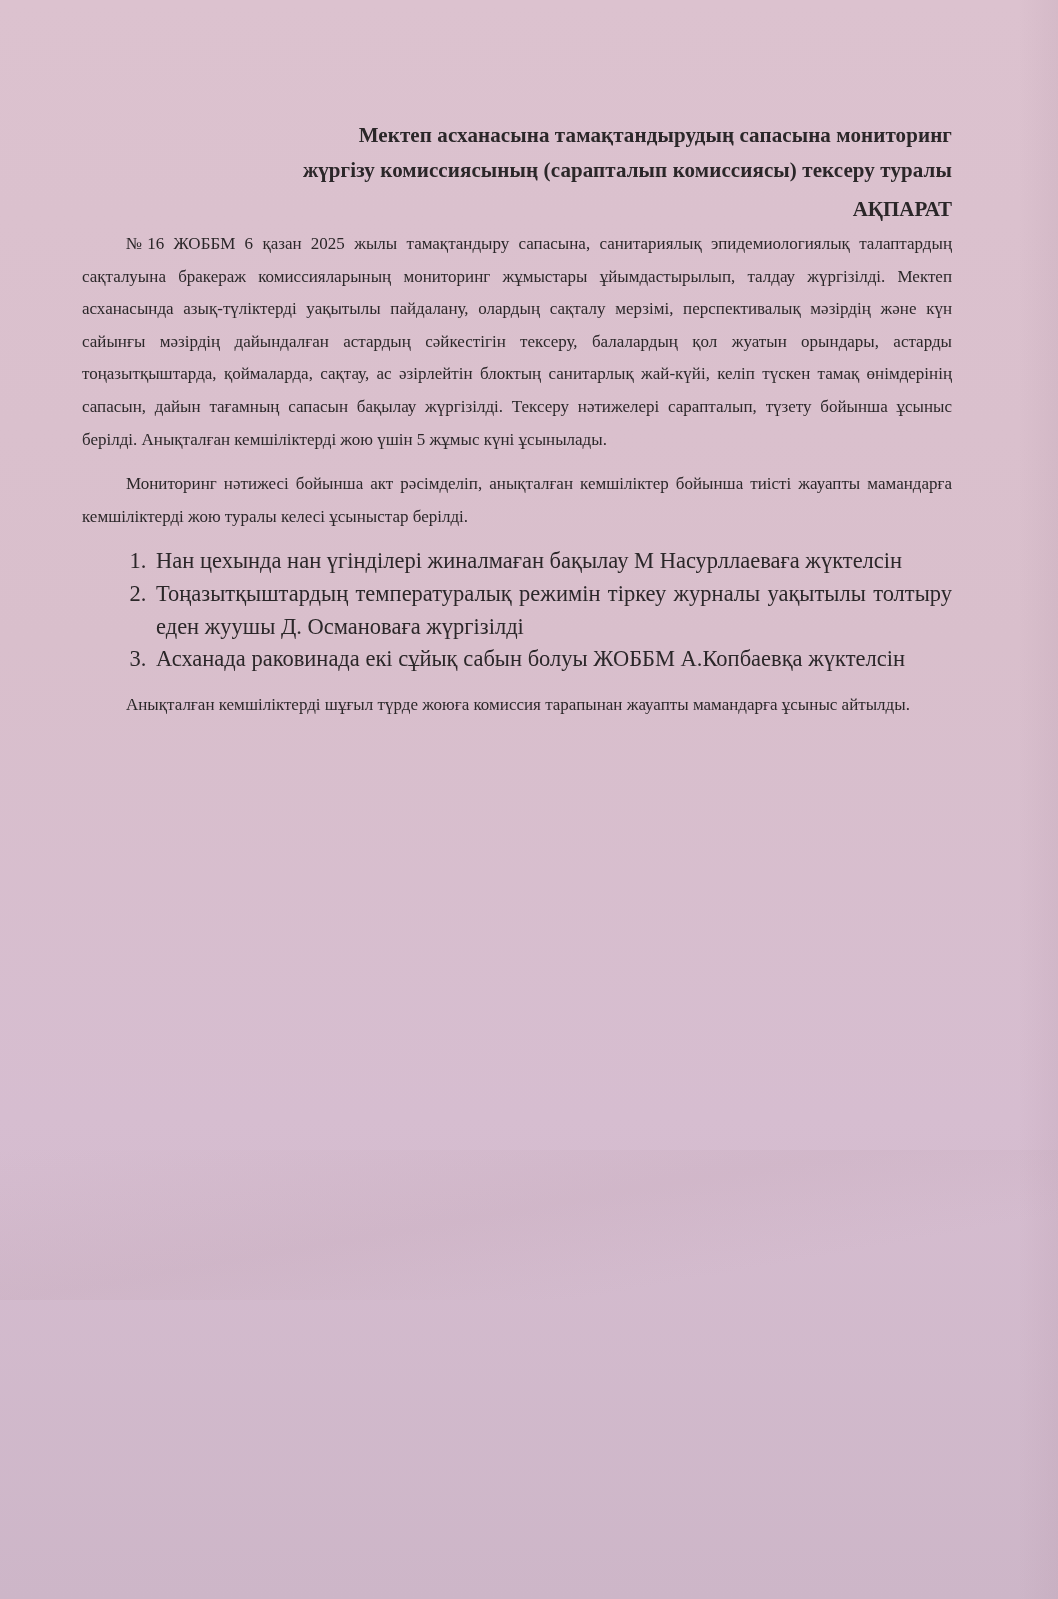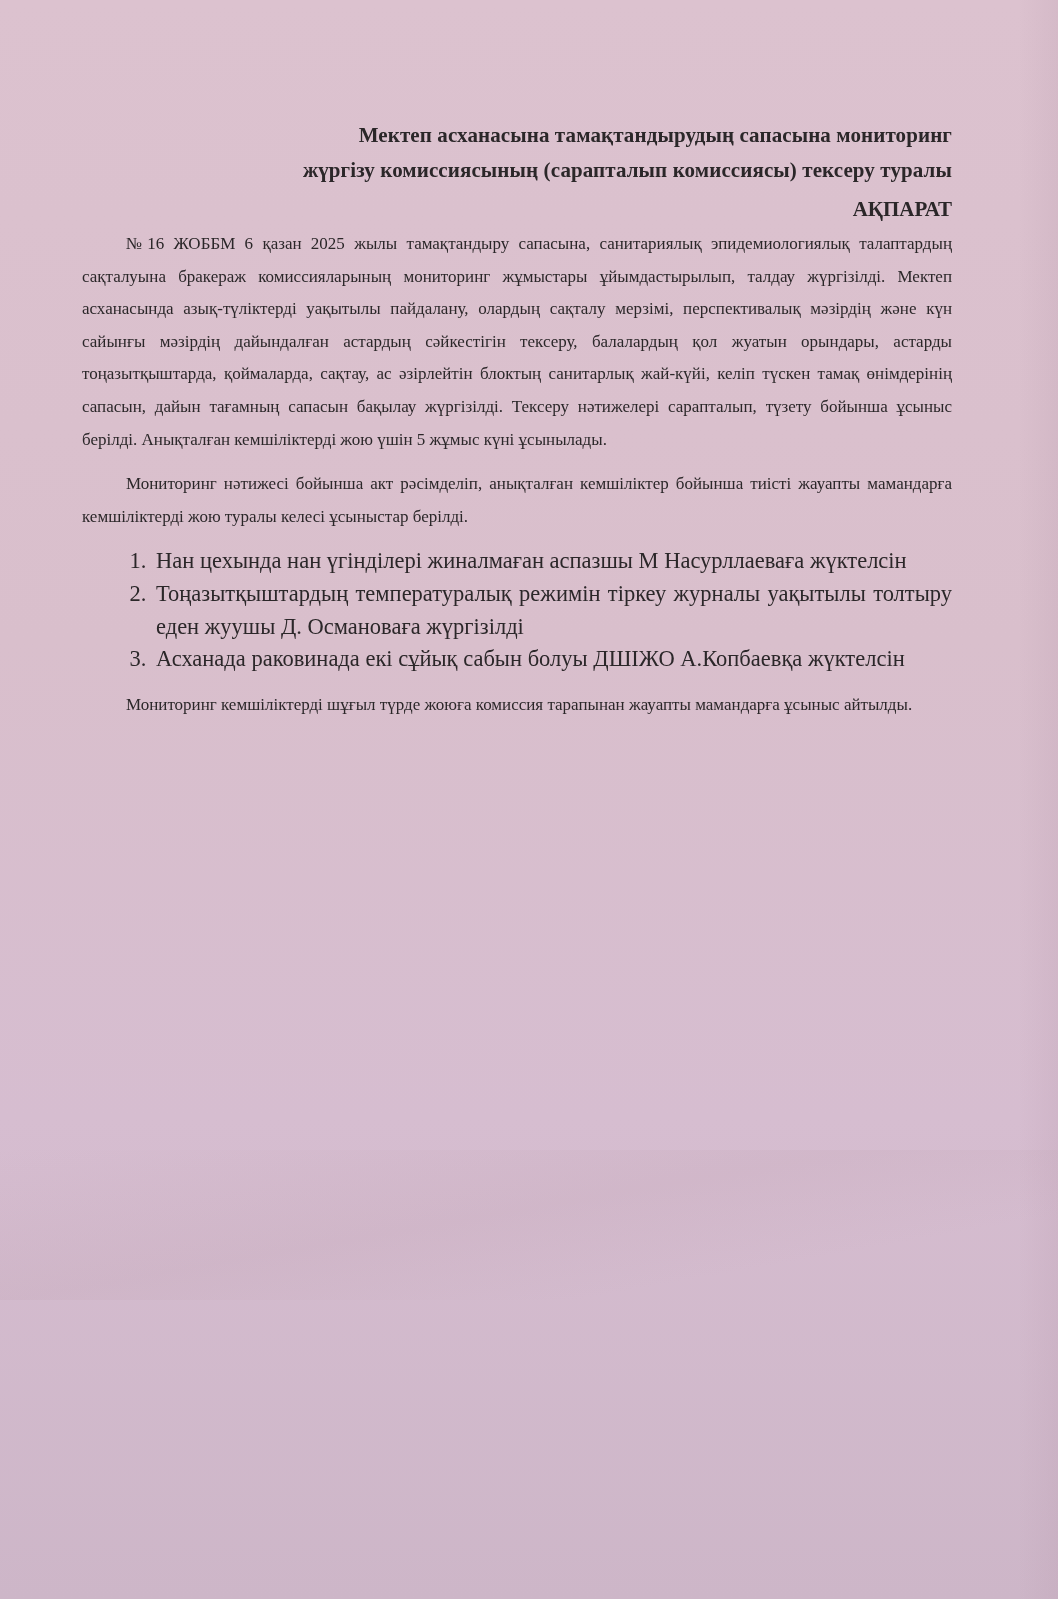--- a/index.html
+++ b/index.html
@@ -90,19 +90,19 @@
     <span>Мектеп асханасына тамақтандырудың сапасына мониторинг</span><br>
     <span>жүргізу комиссиясының (сарапталып комиссиясы) тексеру туралы</span>
   </h1>
   <h2 class="subtitle">АҚПАРАТ</h2>
 
   <p class="body">№16 ЖОББМ 6 қазан 2025 жылы тамақтандыру сапасына, санитариялық эпидемиологиялық талаптардың сақталуына бракераж комиссияларының мониторинг жұмыстары ұйымдастырылып, талдау жүргізілді. Мектеп асханасында азық-түліктерді уақытылы пайдалану, олардың сақталу мерзімі, перспективалық мәзірдің және күн сайынғы мәзірдің дайындалған астардың сәйкестігін тексеру, балалардың қол жуатын орындары, астарды тоңазытқыштарда, қоймаларда, сақтау, ас әзірлейтін блоктың санитарлық жай-күйі, келіп түскен тамақ өнімдерінің сапасын, дайын тағамның сапасын бақылау жүргізілді. Тексеру нәтижелері сарапталып, түзету бойынша ұсыныс берілді. Анықталған кемшіліктерді жою үшін 5 жұмыс күні ұсынылады.</p>
 
   <p class="body gap">Мониторинг нәтижесі бойынша акт рәсімделіп, анықталған кемшіліктер бойынша тиісті жауапты мамандарға кемшіліктерді жою туралы келесі ұсыныстар берілді.</p>
 
   <ol class="recs">
-    <li>Нан цехында нан үгінділері жиналмаған  аспазшы М Насурллаеваға жүктелсін</li>
+    <li>Нан цехында нан үгінділері жиналмаған  бақылау М Насурллаеваға жүктелсін</li>
     <li>Тоңазытқыштардың температуралық режимін тіркеу журналы уақытылы толтыру еден жуушы Д. Османоваға жүргізілді</li>
-    <li>Асханада раковинада екі сұйық сабын болуы ДШІЖО А.Копбаевқа жүктелсін</li>
+    <li>Асханада раковинада екі сұйық сабын болуы ЖОББМ А.Копбаевқа жүктелсін</li>
   </ol>
 
-  <p class="body final">Мониторинг кемшіліктерді шұғыл түрде жоюға комиссия тарапынан жауапты мамандарға ұсыныс айтылды.</p>
+  <p class="body final">Анықталған кемшіліктерді шұғыл түрде жоюға комиссия тарапынан жауапты мамандарға ұсыныс айтылды.</p>
 </div>
 
 </body></html>

